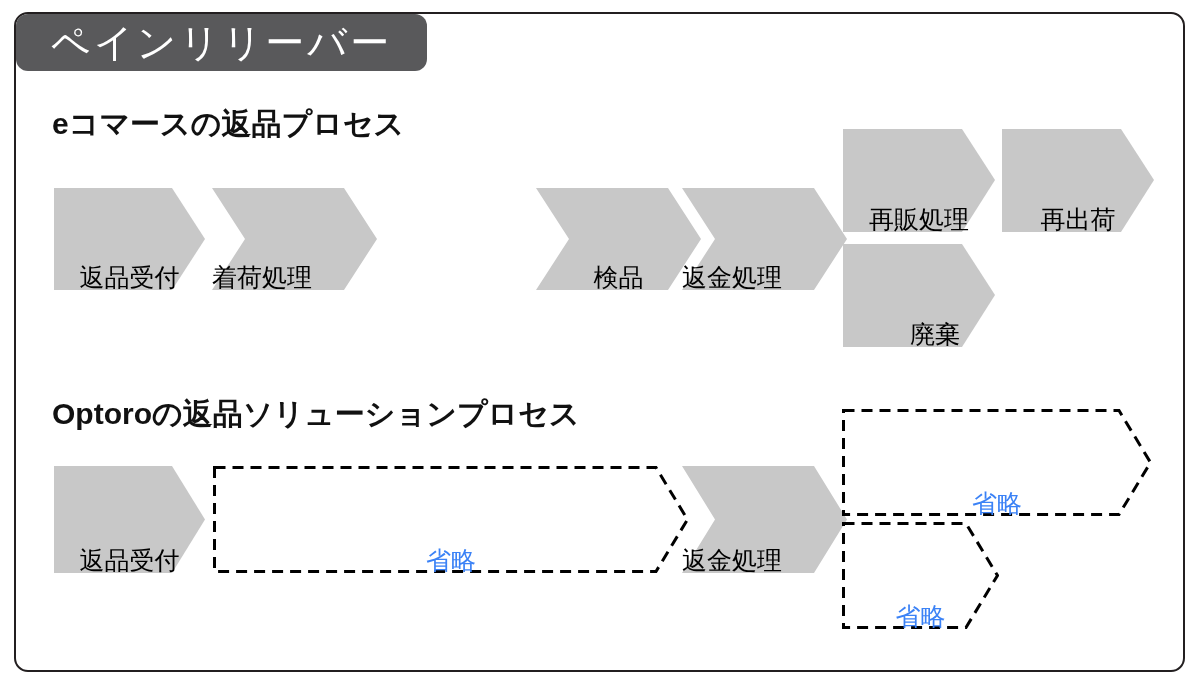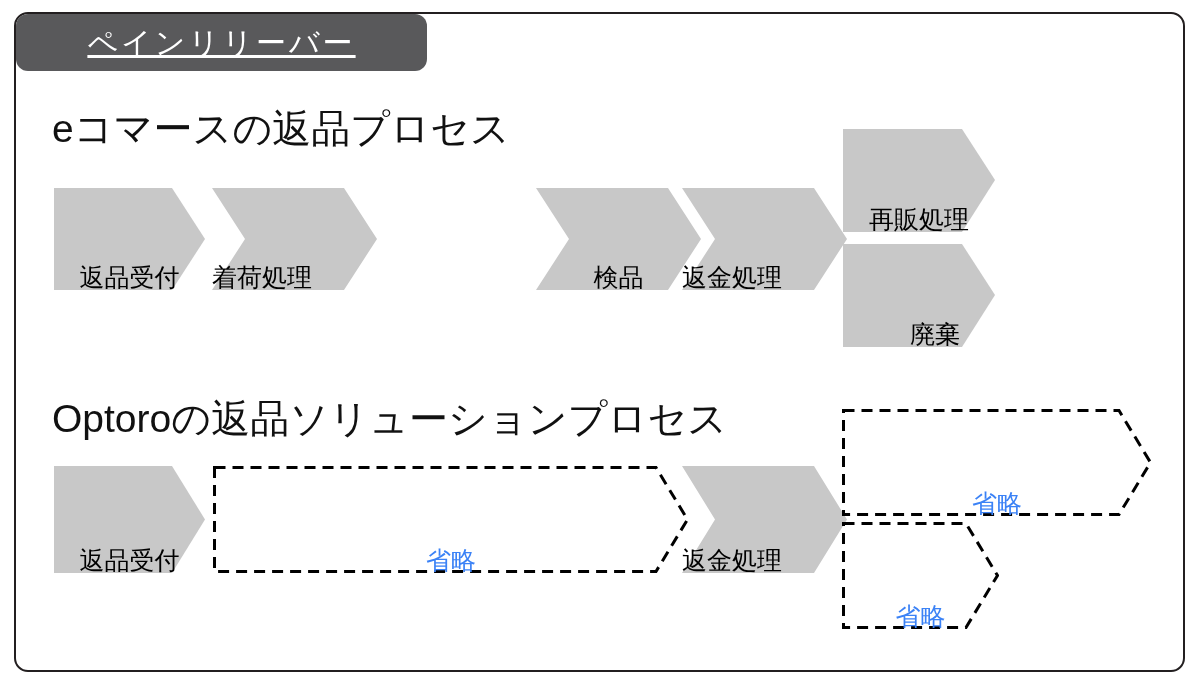--- a/index.html
+++ b/index.html
@@ -34,33 +34,33 @@
     width: 411px;
     height: 57px;
     background: #59595b;
     border-radius: 12px 12px 12px 12px;
     display: flex;
     align-items: center;
     justify-content: center;
   }
   .banner-title {
     color: #ffffff;
-    font-size: 30px;
+    font-size: 39px;
     letter-spacing: 3px;
     line-height: 1;
     white-space: nowrap;
-    text-decoration: underline;
   }
 
   .section-title {
     position: absolute;
-    font-size: 39px;
+    font-size: 30px;
     color: #111111;
     white-space: nowrap;
     line-height: 1;
+    font-weight: bold;
   }
   .section-title.one { left: 36px; top: 95px; }
   .section-title.two { left: 36px; top: 385px; }
 
   
   .shape {
     position: absolute;
     box-sizing: border-box;
     display: flex;
     align-items: flex-end;
@@ -137,27 +137,35 @@
 
   <div class="shape solid" style="left:827px; top:115px; width:152px; height:103px;">
     <span class="fill">
       <svg viewBox="0 0 152 103" preserveAspectRatio="none">
         <polygon points="0,0 119,0 152,51 119,103 0,103" fill="#c8c8c8"></polygon>
       </svg>
     </span>
     <span class="label">再販処理</span>
   </div>
 
-
-  <div class="shape solid" style="left:827px; top:230px; width:152px; height:103px;padding-left:32px;">
+  <div class="shape solid" style="left:986px; top:115px; width:152px; height:103px;">
     <span class="fill">
       <svg viewBox="0 0 152 103" preserveAspectRatio="none">
         <polygon points="0,0 119,0 152,51 119,103 0,103" fill="#c8c8c8"></polygon>
       </svg>
     </span>
+    <span class="label">再出荷</span>
+  </div>
+
+  <div class="shape solid" style="left:827px; top:230px; width:152px; height:103px;padding-left:32px;">
+    <span class="fill">
+      <svg viewBox="0 0 152 103" preserveAspectRatio="none">
+        <polygon points="0,0 119,0 152,51 119,103 0,103" fill="#c8c8c8"></polygon>
+      </svg>
+    </span>
     <span class="label">廃棄</span>
   </div>
 
   <div class="section-title two">Optoroの返品ソリューションプロセス</div>
 
   <div class="shape solid" style="left:38px; top:452px; width:151px; height:107px;">
     <span class="fill">
       <svg viewBox="0 0 151 107" preserveAspectRatio="none">
         <polygon points="0,0 118,0 151,53.5 118,107 0,107" fill="#c8c8c8"></polygon>
       </svg>

